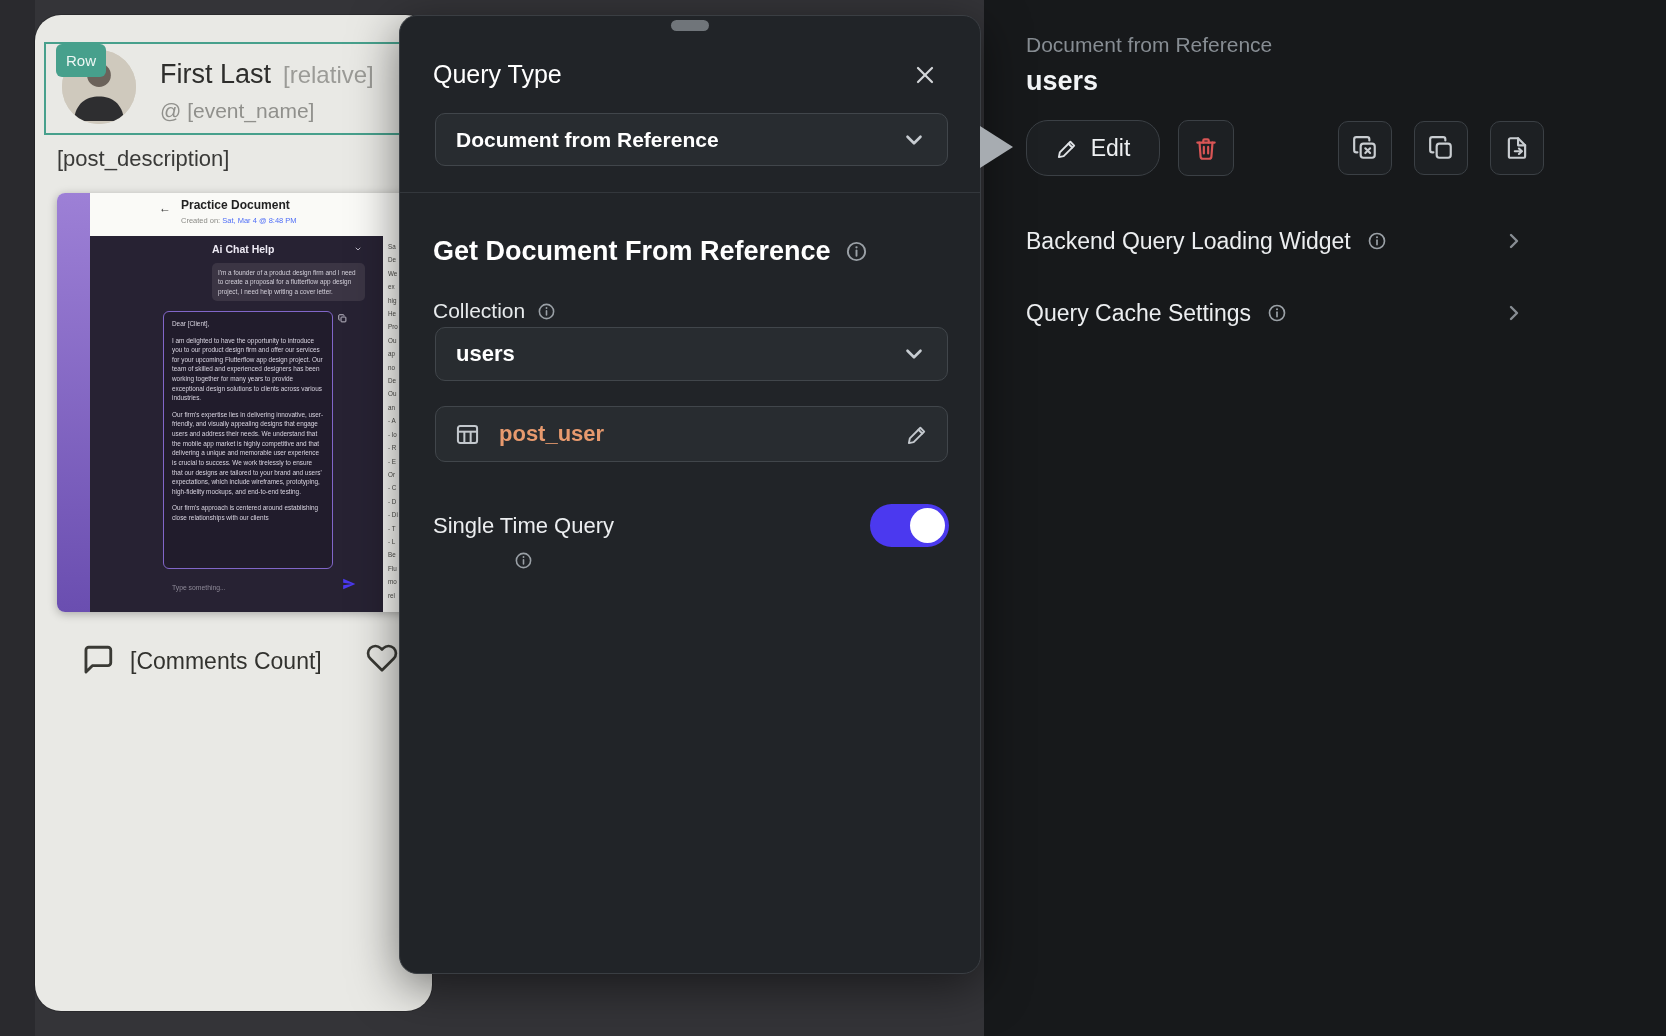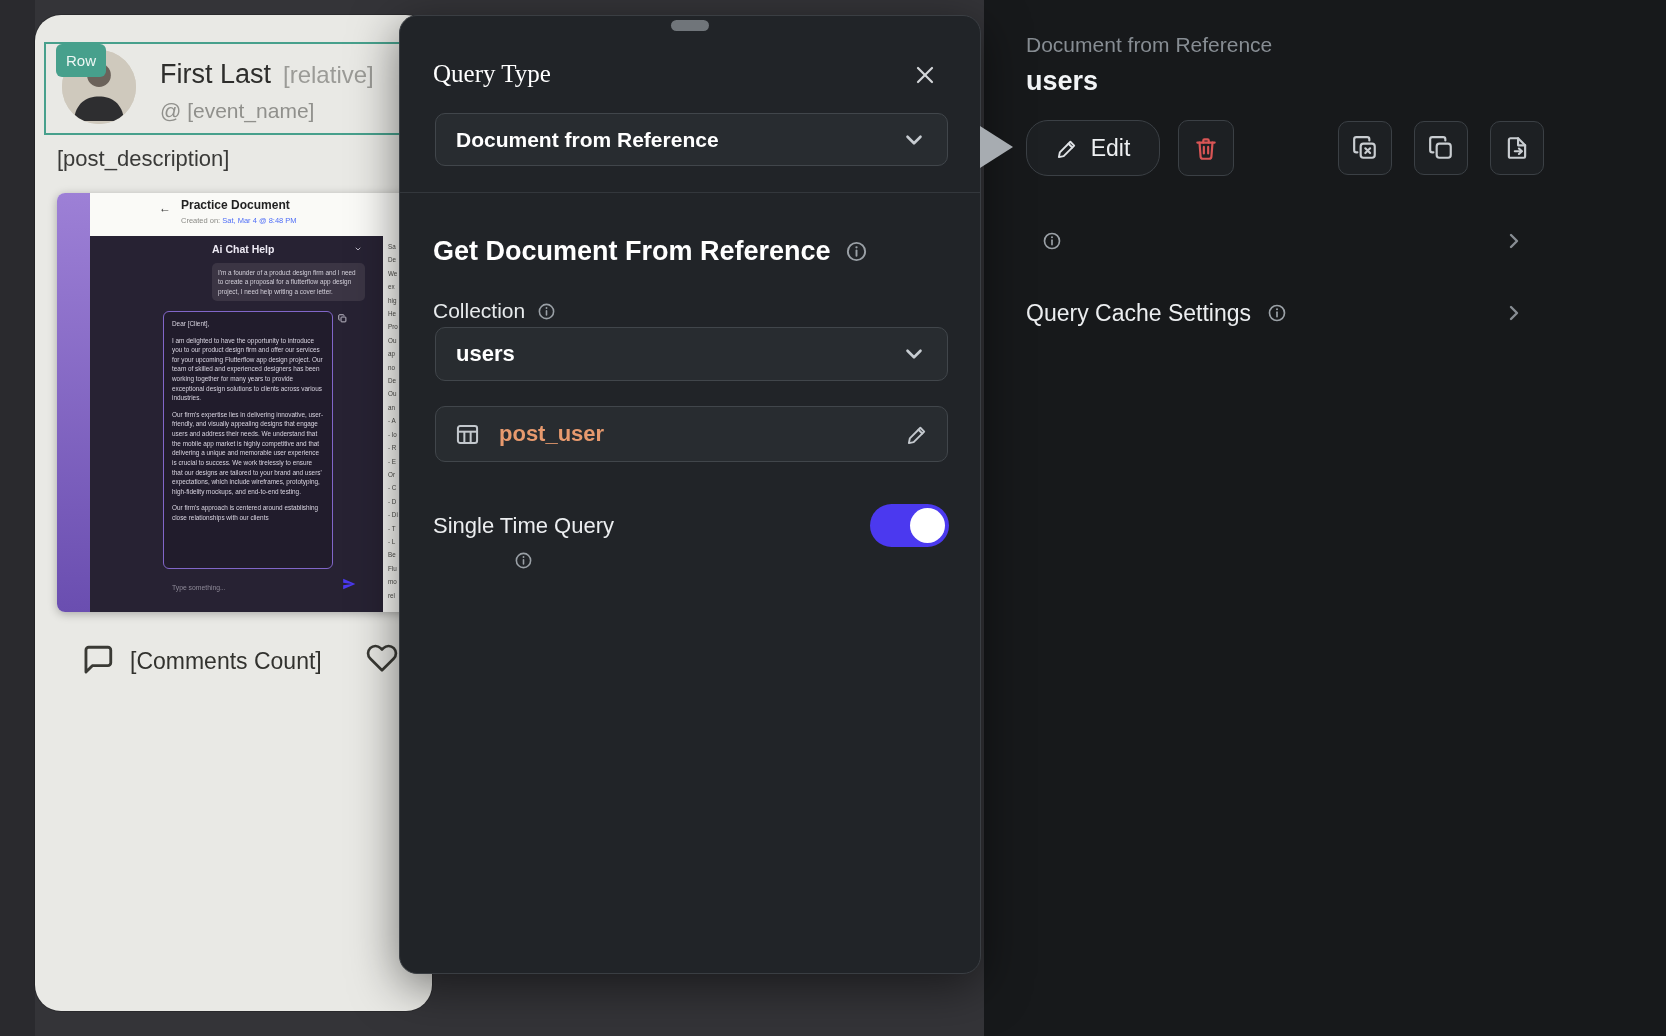--- a/index.html
+++ b/index.html
@@ -34,21 +34,21 @@
   .pv-doc{position:absolute;left:326px;top:43px;right:0;bottom:0;background:#fafaf7;padding:4px 0 0 5px;overflow:hidden;}
   .pv-doc div{font-size:6.3px;line-height:13.4px;color:#4c4c48;white-space:nowrap;}
 
   .comment-icon{position:absolute;left:45px;top:628px;line-height:0;}
   .comments-label{position:absolute;left:95px;top:633px;font-size:23px;color:#32322e;}
   .heart-icon{position:absolute;left:330px;top:627px;line-height:0;}
 
   
   .modal{position:absolute;left:399px;top:15px;width:582px;height:959px;background:#212428;border:1px solid #3a3e43;border-radius:18px;box-shadow:0 12px 48px rgba(0,0,0,.5);z-index:20;box-sizing:border-box;}
   .handle{position:absolute;left:50%;transform:translateX(-50%);top:4px;width:38px;height:11px;border-radius:6px;background:#70757a;}
-  .m-title{position:absolute;left:33px;top:44px;font-size:25px;color:#fff;font-weight:500;font-family:Liberation Serif, serif;}
+  .m-title{position:absolute;left:33px;top:44px;font-size:25px;color:#fff;font-weight:500;}
   .m-close{position:absolute;left:504px;top:38px;width:42px;height:42px;display:flex;align-items:center;justify-content:center;cursor:pointer;}
   .drop{position:absolute;left:35px;width:513px;background:#282c30;border:1px solid #41464b;border-radius:10px;display:flex;align-items:center;padding:0 20px;box-sizing:border-box;color:#fff;font-weight:700;cursor:pointer;}
   .drop .chev{margin-left:auto;line-height:0;}
   #qt-drop{top:97px;height:53px;font-size:21px;}
   #col-drop{top:311px;height:54px;font-size:22px;}
   .m-div{position:absolute;left:0;right:0;top:176px;height:1px;background:#33373c;}
   .m-heading{position:absolute;left:33px;top:220px;display:flex;align-items:center;gap:14px;}
   .m-heading .txt{font-size:27px;font-weight:700;color:#fff;}
   .m-collection{position:absolute;left:33px;top:283px;display:flex;align-items:center;gap:12px;}
   .m-collection .txt{font-size:21px;color:#e7eaec;font-weight:500;}
@@ -300,20 +300,21 @@
           <svg width="26" height="26" viewBox="0 0 24 24" fill="none" stroke="currentColor" stroke-width="2" stroke-linecap="round" stroke-linejoin="round">
             <path d="M13 3H6a1.5 1.5 0 0 0-1.5 1.5v15A1.5 1.5 0 0 0 6 21h12a1.5 1.5 0 0 0 1.5-1.5V9.5L13 3z"></path>
             <path d="M13 3v6.5h6.5"></path>
             <path d="M10 15h6"></path>
             <path d="M13.8 12.5L16.5 15l-2.7 2.5"></path>
           </svg>
         </span>
     </div>
 
     <div class="p-row" id="row-backend">
+      <span class="lbl">Backend Query Loading Widget</span>
       <span class="info"><svg width="20" height="20" viewBox="0 0 24 24" fill="none" stroke="#9aa0a6" stroke-width="2">
             <circle cx="12" cy="12" r="9"></circle>
             <line x1="12" y1="11" x2="12" y2="16.5" stroke-linecap="round"></line>
             <circle cx="12" cy="7.6" r="1.2" fill="#9aa0a6" stroke="none"></circle>
           </svg></span>
       <span class="chev"><svg width="24" height="24" viewBox="0 0 24 24" fill="none" stroke="#878d93" stroke-width="2.4" stroke-linecap="round" stroke-linejoin="round">
             <polyline points="9 6 15 12 9 18"></polyline>
           </svg></span>
     </div>
 

